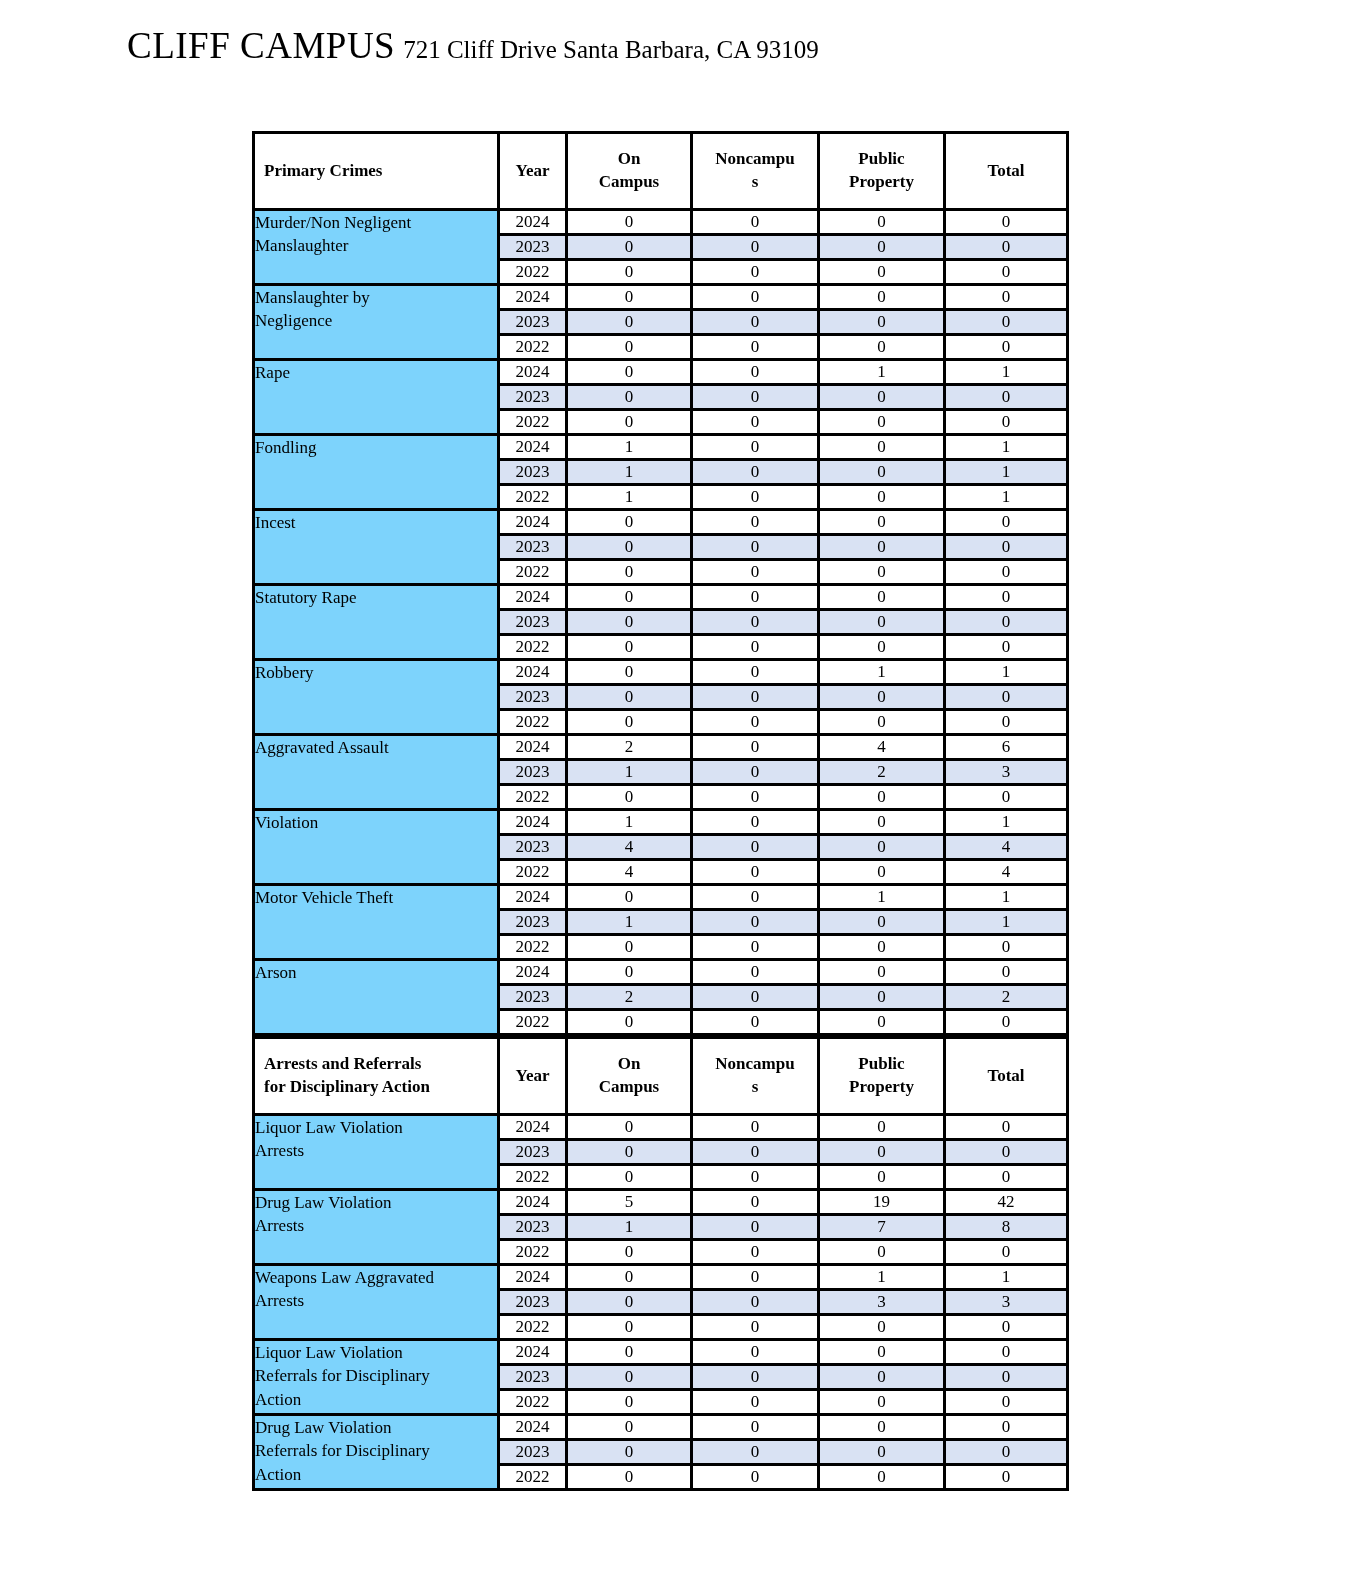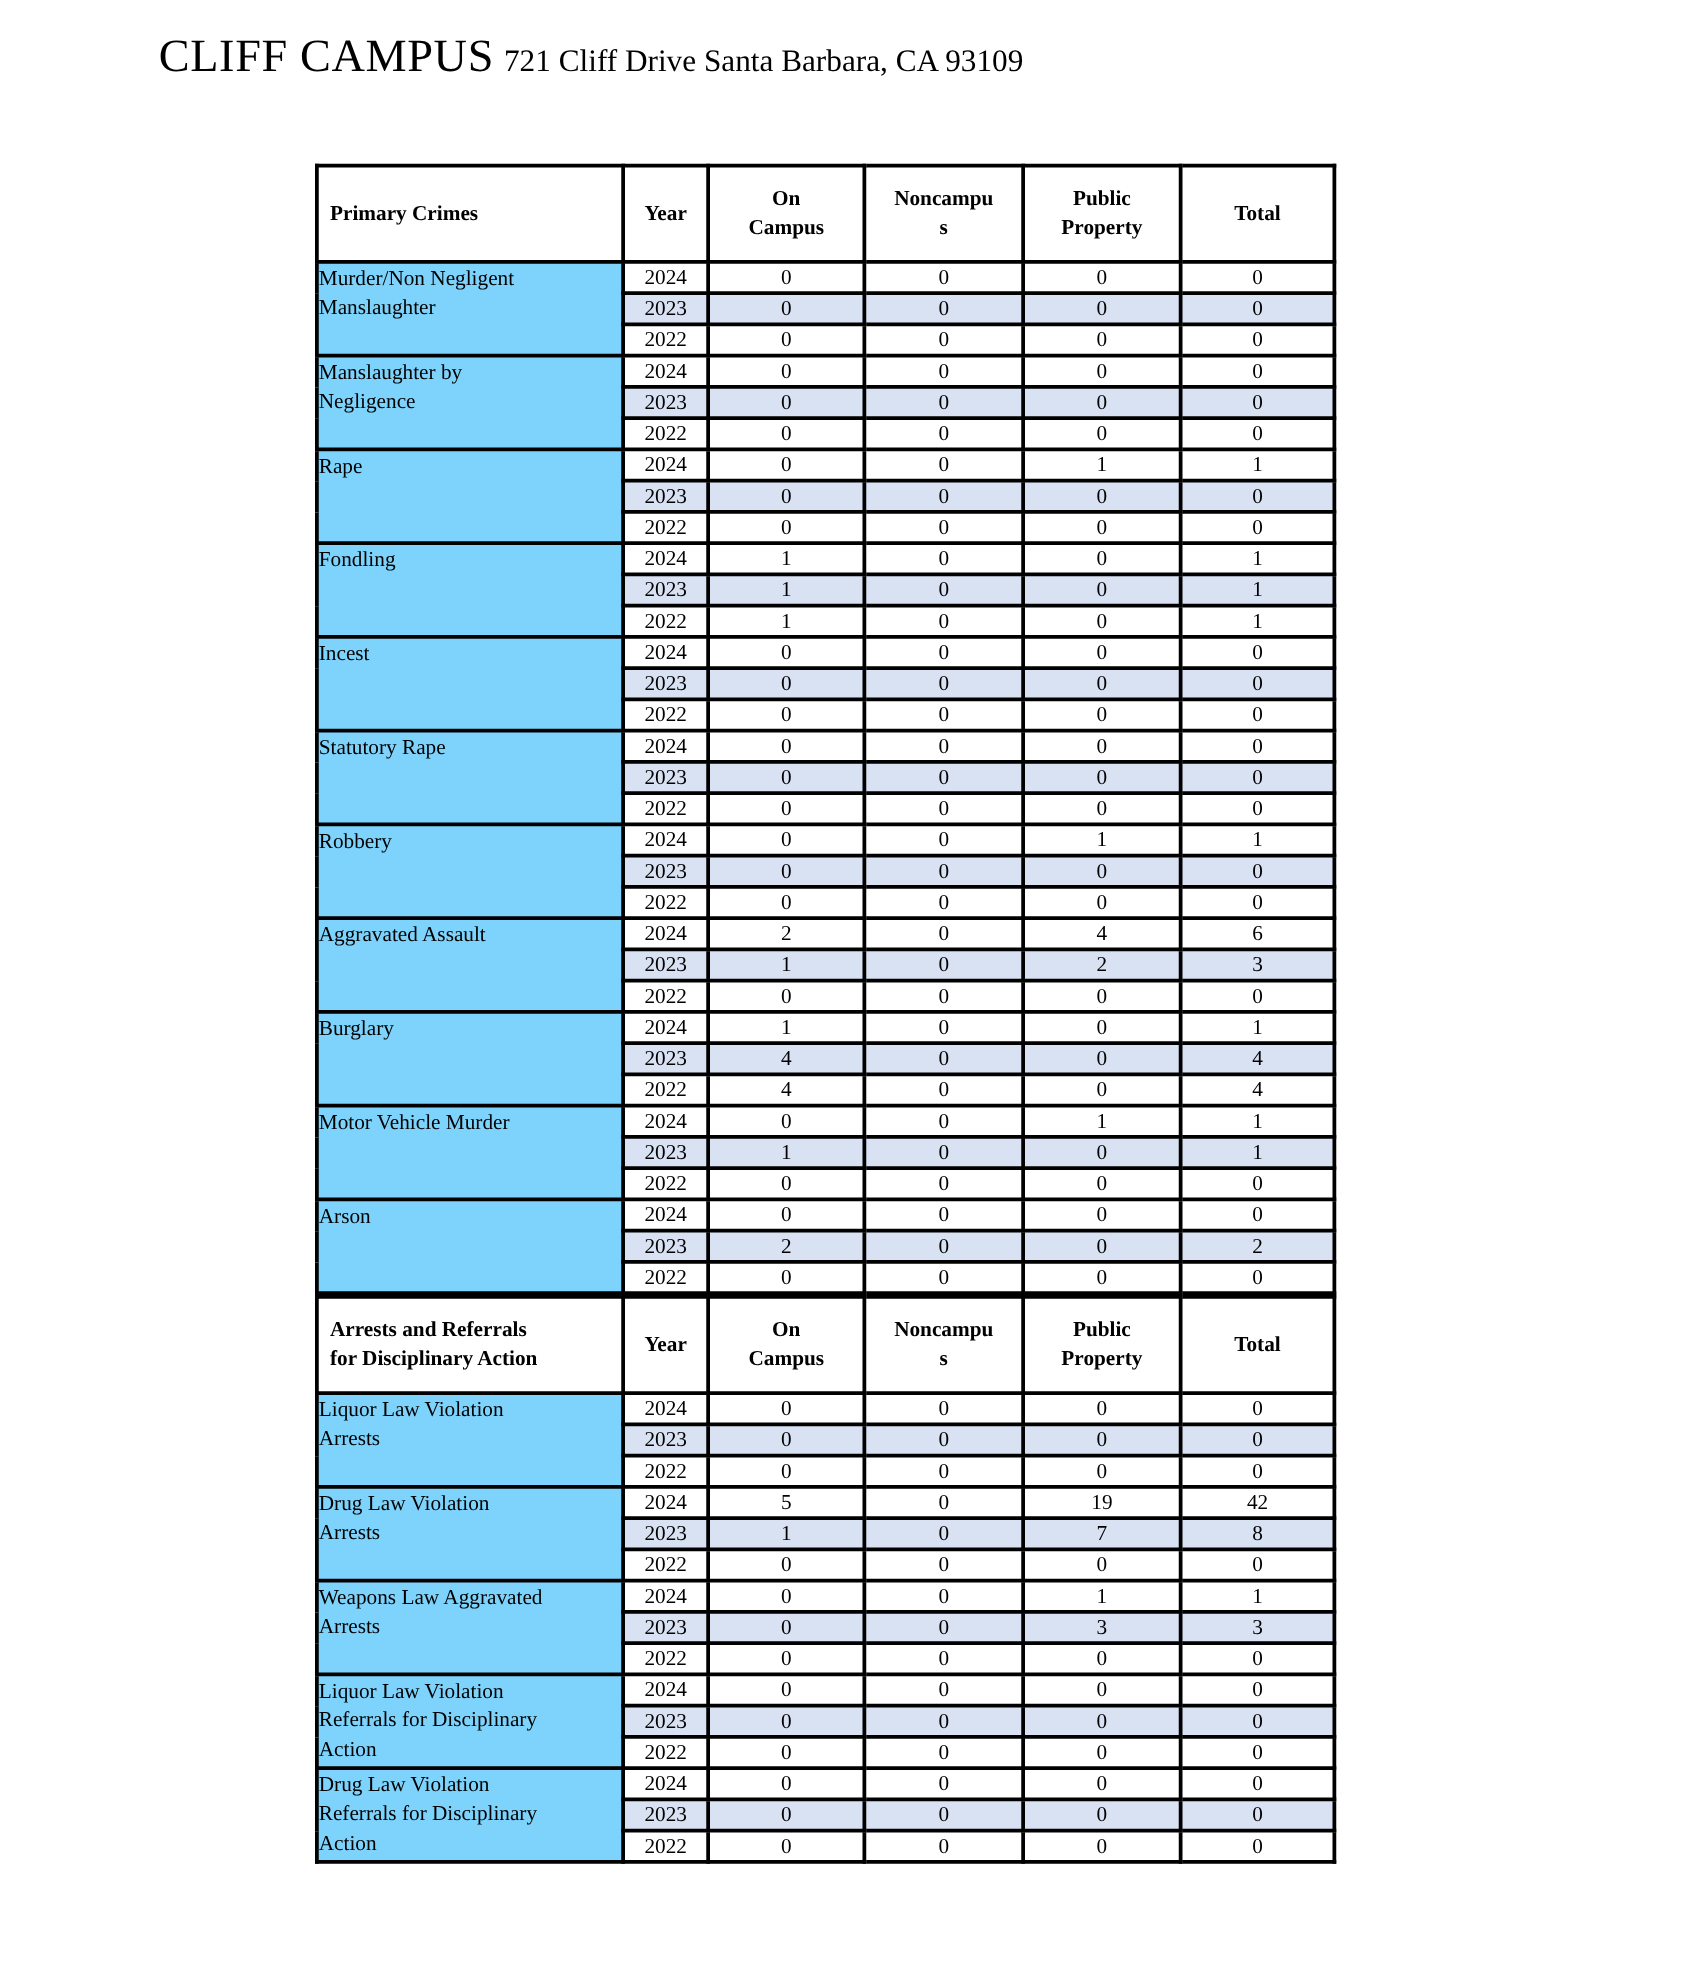--- a/index.html
+++ b/index.html
@@ -294,21 +294,21 @@
           <td class="value-cell">3</td>
         </tr>
         <tr>
           <td class="year-cell">2022</td>
           <td class="value-cell">0</td>
           <td class="value-cell">0</td>
           <td class="value-cell">0</td>
           <td class="value-cell">0</td>
         </tr>
         <tr class="group-start ">
-          <td class="category-cell" rowspan="3">Burglary</td>
+          <td class="category-cell" rowspan="3">Violation</td>
           <td class="year-cell">2024</td>
           <td class="value-cell">1</td>
           <td class="value-cell">0</td>
           <td class="value-cell">0</td>
           <td class="value-cell">1</td>
         </tr>
         <tr class="shaded">
           <td class="year-cell">2023</td>
           <td class="value-cell">4</td>
           <td class="value-cell">0</td>
@@ -316,21 +316,21 @@
           <td class="value-cell">4</td>
         </tr>
         <tr>
           <td class="year-cell">2022</td>
           <td class="value-cell">4</td>
           <td class="value-cell">0</td>
           <td class="value-cell">0</td>
           <td class="value-cell">4</td>
         </tr>
         <tr class="group-start ">
-          <td class="category-cell" rowspan="3">Motor Vehicle Murder</td>
+          <td class="category-cell" rowspan="3">Motor Vehicle Theft</td>
           <td class="year-cell">2024</td>
           <td class="value-cell">0</td>
           <td class="value-cell">0</td>
           <td class="value-cell">1</td>
           <td class="value-cell">1</td>
         </tr>
         <tr class="shaded">
           <td class="year-cell">2023</td>
           <td class="value-cell">1</td>
           <td class="value-cell">0</td>

